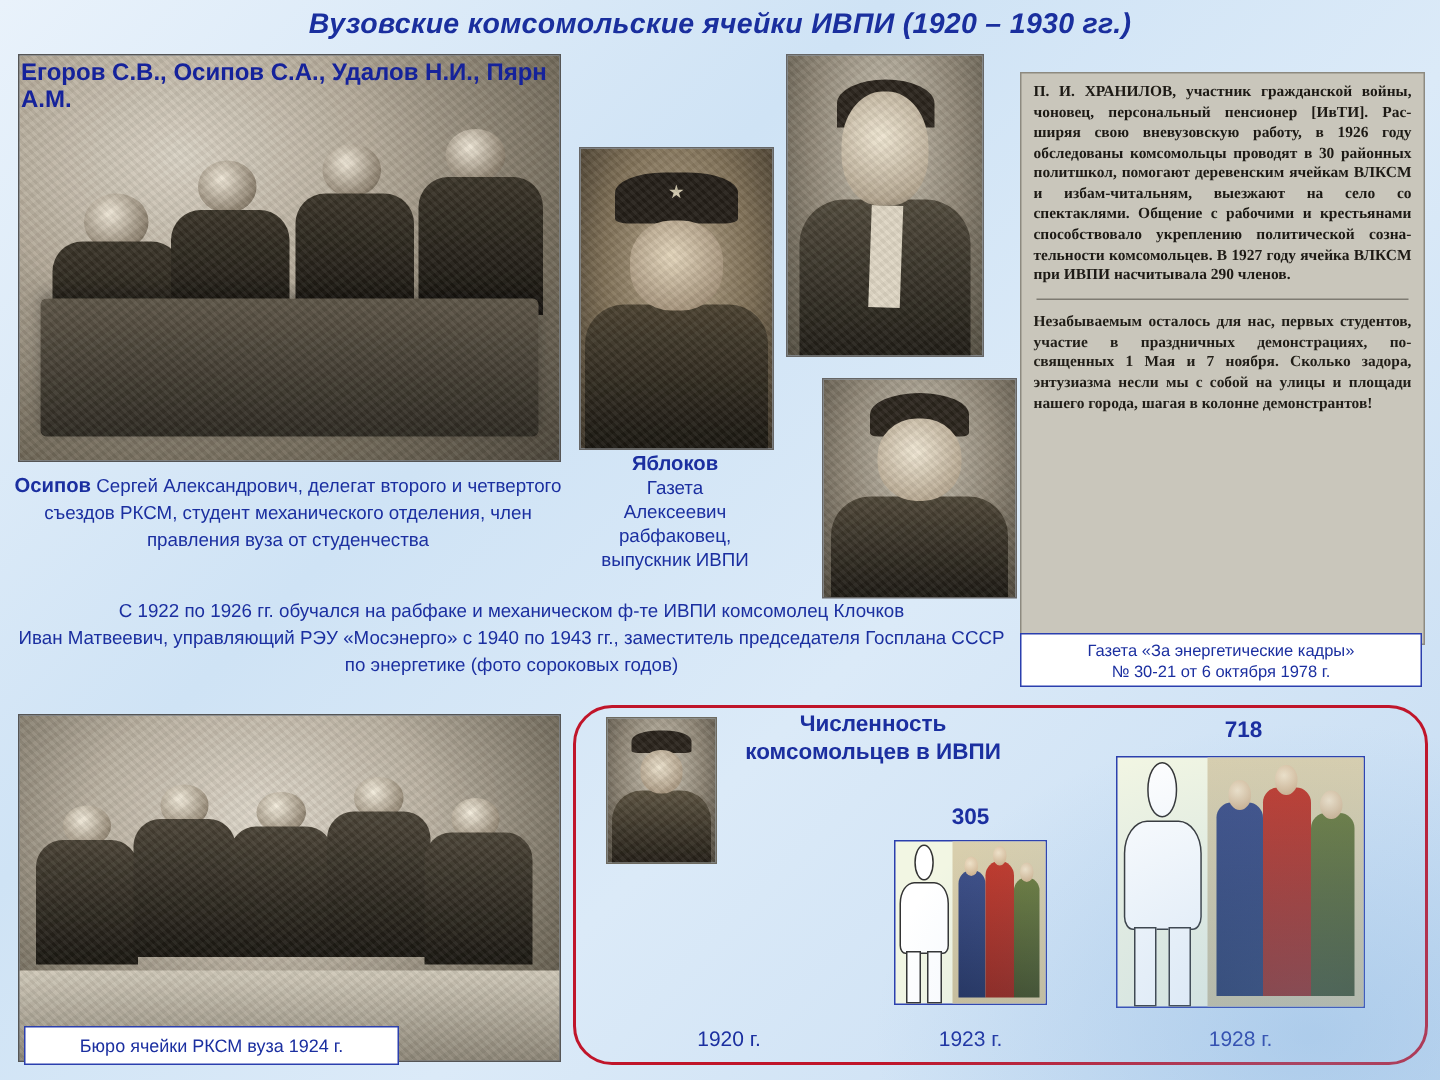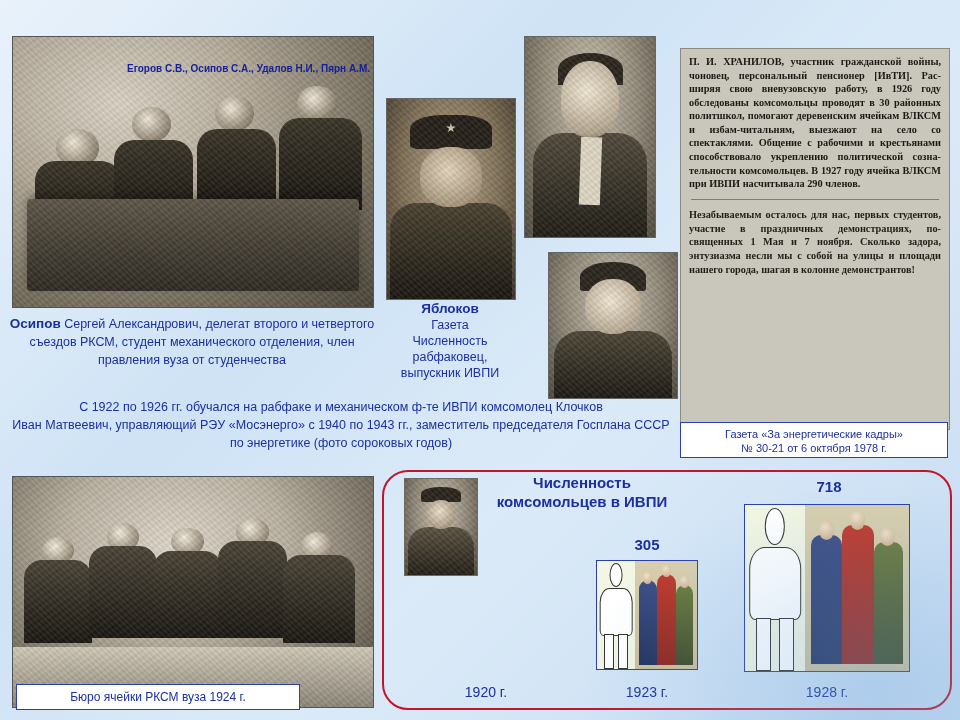--- a/index.html
+++ b/index.html
@@ -167,24 +167,23 @@
 
   
   .label-bar {
     position: absolute;
     font-size: 12.5px;
     font-weight: bold;
     color: #1b2fa0;
   }
   #label-egorov {
     left: 14px; top: 40px; width: 356px;
-    font-size: 10px;
+    font-size: 16px;
     color: #15229b;
-    text-align: right;
-    margin-top: 23px;
+    text-align: left;
   }
 
   .cap-center {
     position: absolute;
     text-align: center;
     color: #1b2fa0;
     font-size: 13px;
     line-height: 1.28;
   }
   #cap-khranilov { left: 386px; top: 46px; width: 140px; }
@@ -256,21 +255,21 @@
     font-size: 11px;
     text-align: center;
     line-height: 1.3;
     padding-top: 4px;
     box-sizing: border-box;
   }
 
   
   #cap-bureau {
     position: absolute;
-    left: 16px; top: 684px; width: 284px; height: 26px;
+    left: 16px; top: 684px; width: 250px; height: 26px;
     background: #ffffff;
     border: 1px solid #2b3fae;
     color: #1b2fa0;
     font-size: 12px;
     text-align: center;
     line-height: 24px;
     box-sizing: border-box;
   }
 
   
@@ -425,20 +424,21 @@
     width: 420px; height: 300px;
     background: radial-gradient(ellipse at 70% 70%, rgba(120,170,220,.35), rgba(255,255,255,0) 70%);
     pointer-events: none;
   }
 </style>
 </head>
 <body>
 
 <div class="slide">
 
+  <div class="title">Вузовские комсомольские ячейки ИВПИ (1920 – 1930 гг.)</div>
 
   <div class="photo" id="photo-group-1">
     <div class="head" style="left:12%;top:34%;width:12%;height:14%"></div>
     <div class="body" style="left:6%;top:46%;width:24%;height:32%"></div>
     <div class="head" style="left:33%;top:26%;width:11%;height:13%"></div>
     <div class="body" style="left:28%;top:38%;width:22%;height:30%"></div>
     <div class="head" style="left:56%;top:22%;width:11%;height:13%"></div>
     <div class="body" style="left:51%;top:34%;width:22%;height:32%"></div>
     <div class="head" style="left:79%;top:18%;width:11%;height:13%"></div>
     <div class="body" style="left:74%;top:30%;width:23%;height:34%"></div>
@@ -458,21 +458,21 @@
   <div class="photo" id="photo-yablokov">
     <div class="coat"></div>
     <div class="cap"></div>
     <div class="star"></div>
     <div class="face"></div>
     <div class="grain"></div>
   </div>
   <div class="cap-center" id="cap-yablokov">
     <span class="nm">Яблоков</span>
     <span class="l">Газета</span>
-    <span class="l">Численность</span>
+    <span class="l">Алексеевич</span>
     <span class="l">рабфаковец,</span>
     <span class="l">выпускник  ИВПИ</span>
   </div>
 
   <div class="photo" id="photo-klochkov">
     <div class="suit"></div>
     <div class="hair"></div>
     <div class="face"></div>
     <div class="grain"></div>
   </div>

